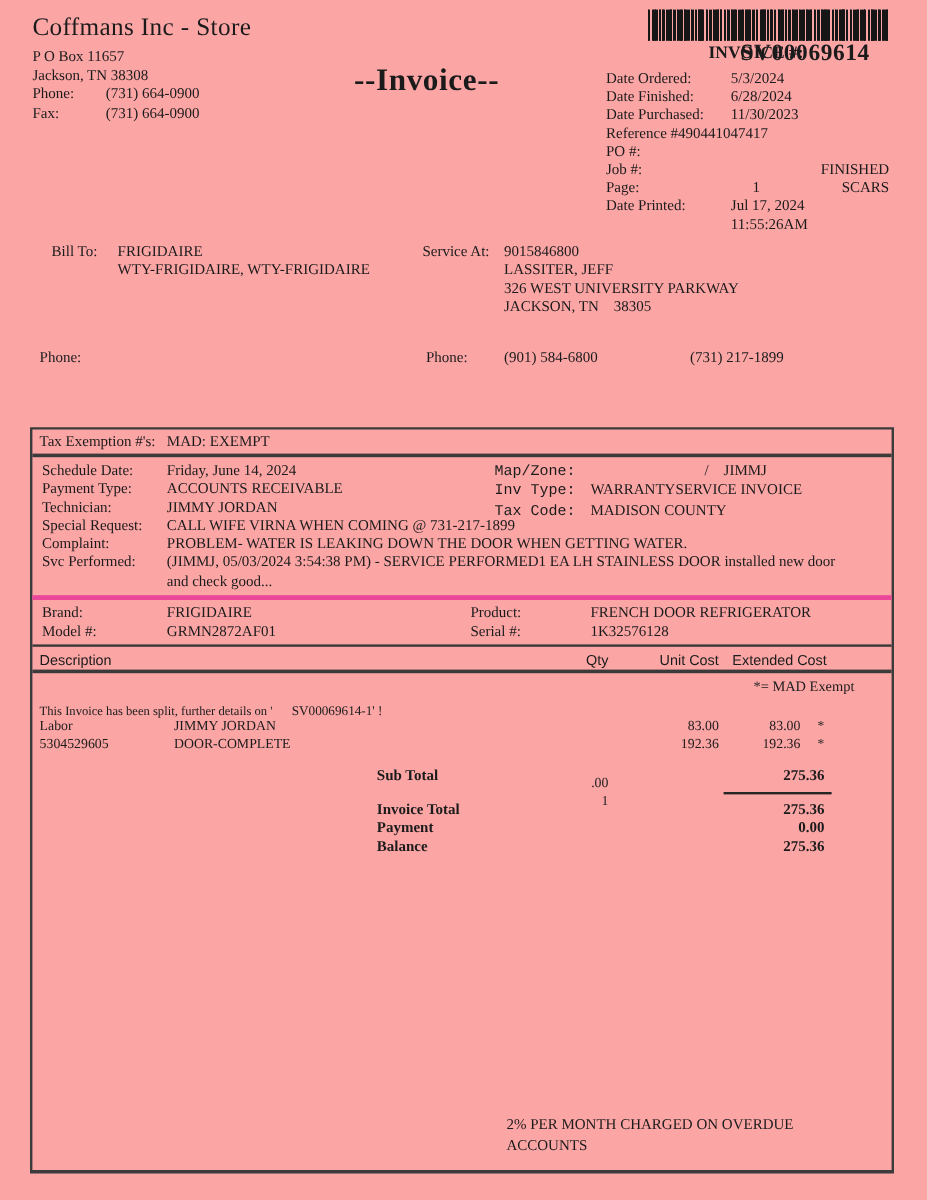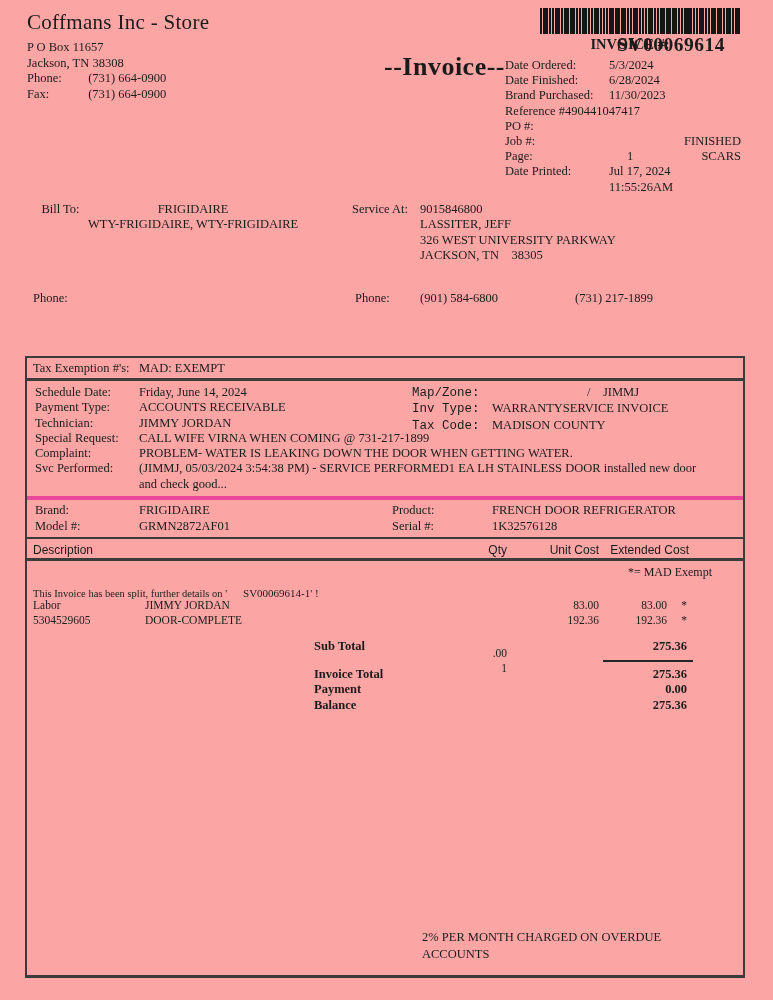--- a/index.html
+++ b/index.html
@@ -11,41 +11,41 @@
     overflow:hidden;
   }
 
   
   .company { position:absolute; left:27px; top:10px; }
   .company-name { font-size:21px; letter-spacing:0.3px; margin-bottom:5px; }
   .company-line { font-size:12.5px; line-height:15.5px; }
   .company-line .lab { display:inline-block; width:58px; }
 
   .doc-title { position:absolute; left:295px; top:52px; width:210px;
-    text-align:right; font-size:26px; font-weight:bold; letter-spacing:0.5px; }
+    text-align:left; font-size:26px; font-weight:bold; letter-spacing:0.5px; }
 
   .meta { position:absolute; left:505px; top:8px; width:250px; font-size:12.5px; }
   .barcode { margin-left:35px; width:200px; height:26px;
     background:
       repeating-linear-gradient(90deg, #161616 0 2px, rgba(0,0,0,0) 2px 3px),
       repeating-linear-gradient(90deg, #161616 0 1px, rgba(0,0,0,0) 1px 6px),
       repeating-linear-gradient(90deg, rgba(0,0,0,0) 0 4px, #161616 4px 7px, rgba(0,0,0,0) 7px 13px),
       repeating-linear-gradient(90deg, rgba(0,0,0,0) 0 9px, #161616 9px 11px, rgba(0,0,0,0) 11px 17px);
   }
   .invoice-line { position:relative; height:22px; margin-top:2px;text-align:center; }
   .invoice-label { font-weight:bold; font-size:14.5px; }
   .invoice-number { position:absolute; left:112px; top:-2px; font-weight:bold;
     font-size:19.5px; letter-spacing:0.5px; }
   .meta-row { position:relative; line-height:15.2px; min-height:15.2px; }
   .meta-row .lab { display:inline-block; min-width:104px; }
   .meta-row .extra { position:absolute; right:14px; top:0; }
   .meta-row.indent-val .val { padding-left:18px; }
 
   
-  .bill-to { position:absolute; left:33px; top:202px; line-height:15.3px;text-align:center; }
+  .bill-to { position:absolute; left:43px; top:202px; line-height:15.3px; }
   .bill-to .lab { display:inline-block; width:55px; vertical-align:top; }
   .bill-to .vals { display:inline-block; vertical-align:top; }
   .service-at { position:absolute; left:352px; top:202px; line-height:15.3px; }
   .service-at .lab { display:inline-block; width:68px; vertical-align:top; }
   .service-at .vals { display:inline-block; vertical-align:top; }
   .pre { white-space:pre; }
   .phone-left { position:absolute; left:33px; top:291px; }
   .phone-right { position:absolute; left:355px; top:291px; }
   .phone-right .lab { display:inline-block; width:65px; }
   .phone-right .v1 { display:inline-block; width:155px; }
@@ -129,21 +129,21 @@
       <span class="invoice-label">INVOICE #:</span>
       <span class="invoice-number">SV00069614</span>
     </div>
     <div class="meta-row">
       <span class="lab">Date Ordered:</span><span class="val">5/3/2024</span>
     </div>
     <div class="meta-row">
       <span class="lab">Date Finished:</span><span class="val">6/28/2024</span>
     </div>
     <div class="meta-row">
-      <span class="lab">Brand Purchased:</span><span class="val">11/30/2023</span>
+      <span class="lab">Date Purchased:</span><span class="val">11/30/2023</span>
     </div>
     <div class="meta-row">
       <span class="lab">Reference #490441047417</span><span class="val"></span>
     </div>
     <div class="meta-row">
       <span class="lab">PO #:</span><span class="val"></span>
     </div>
     <div class="meta-row">
       <span class="lab">Job #:</span><span class="val"></span>
       <span class="extra">FINISHED</span>

